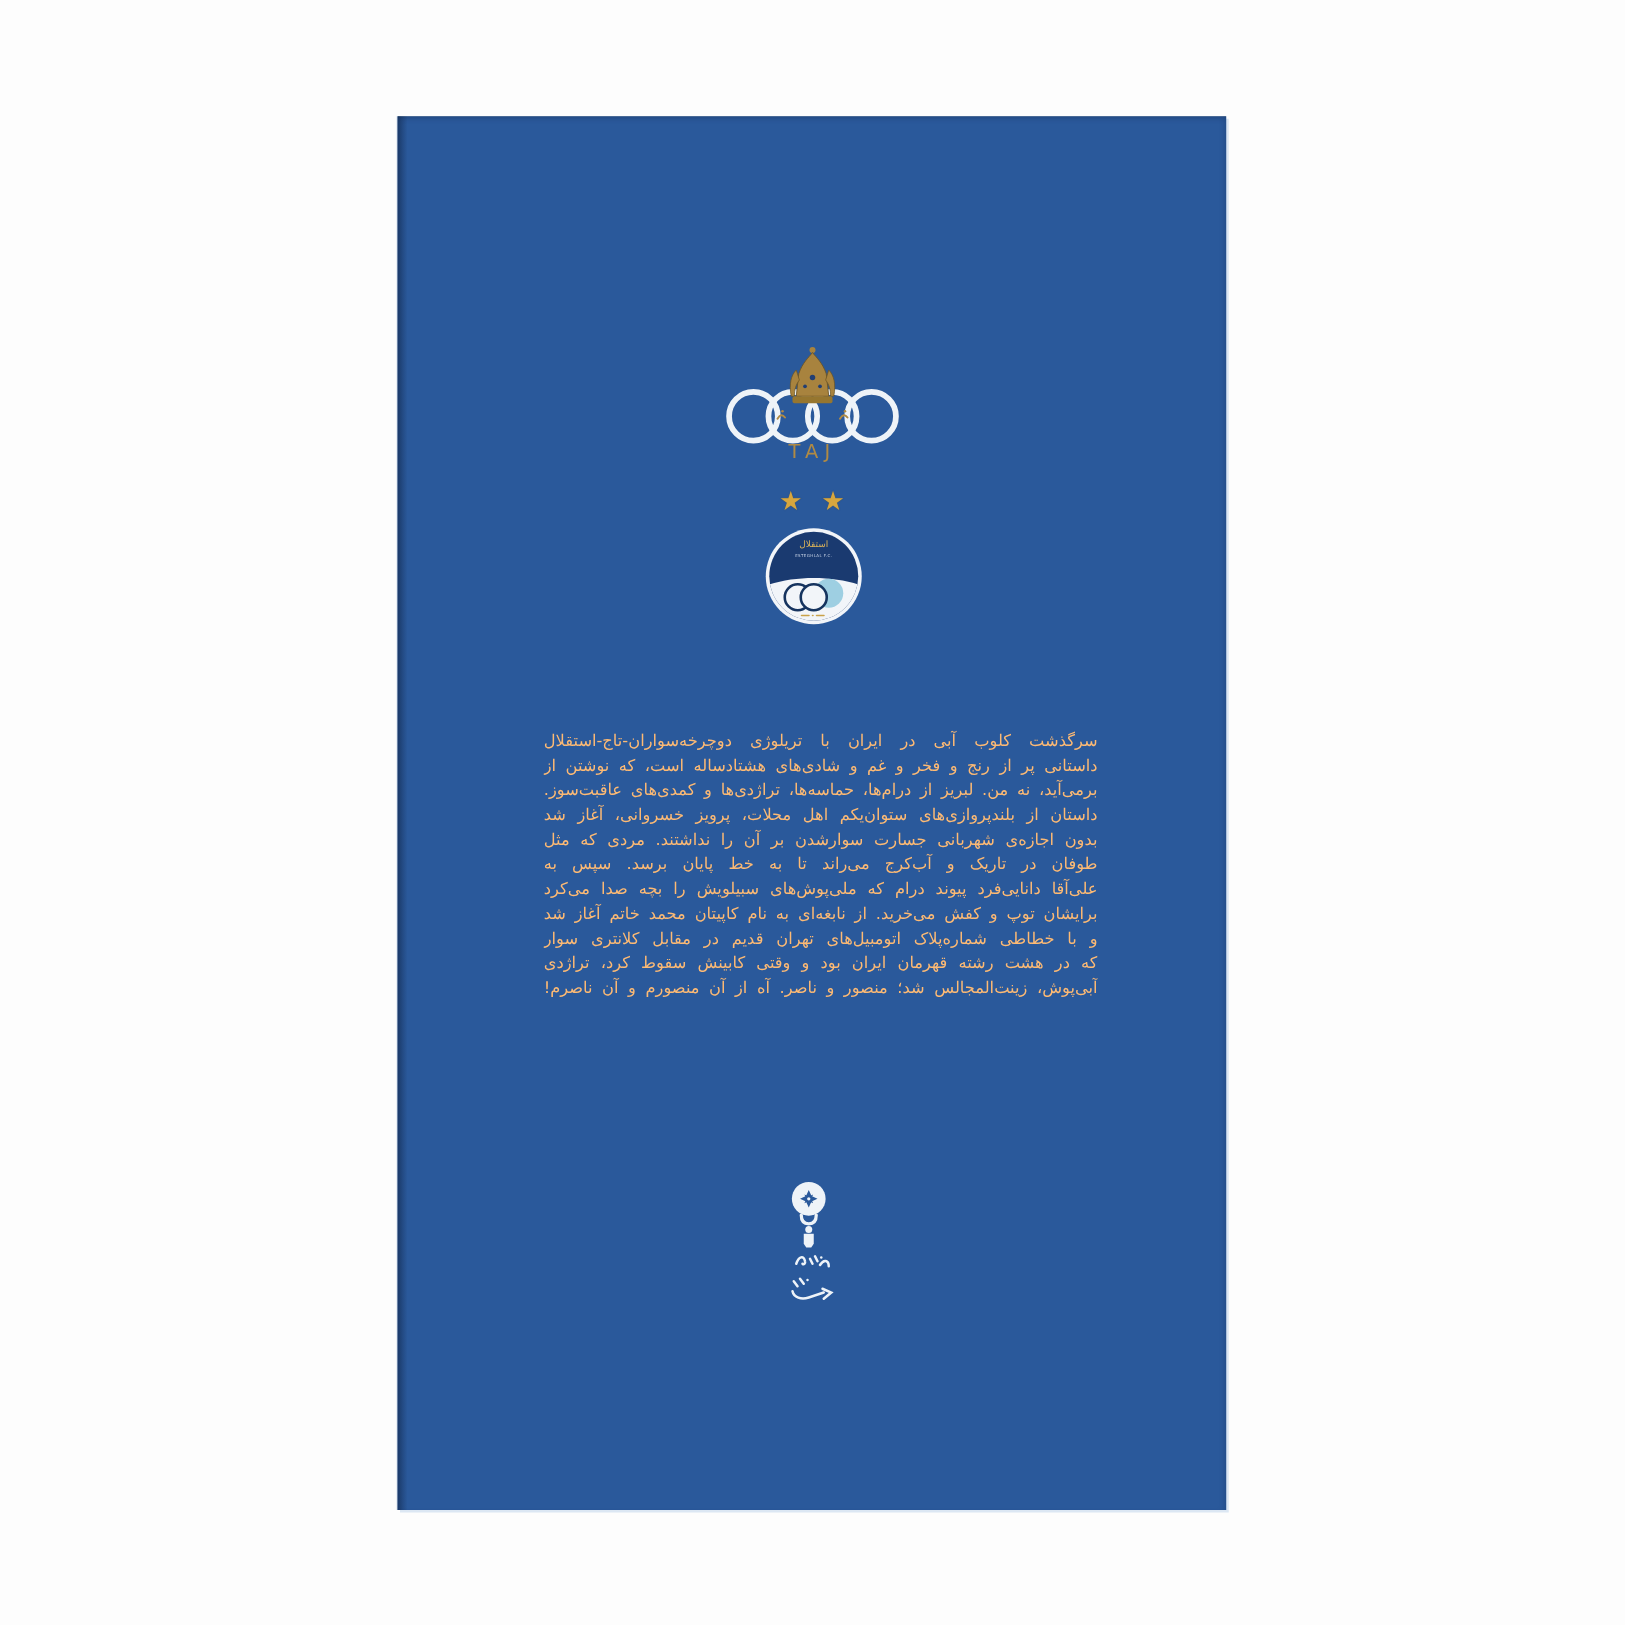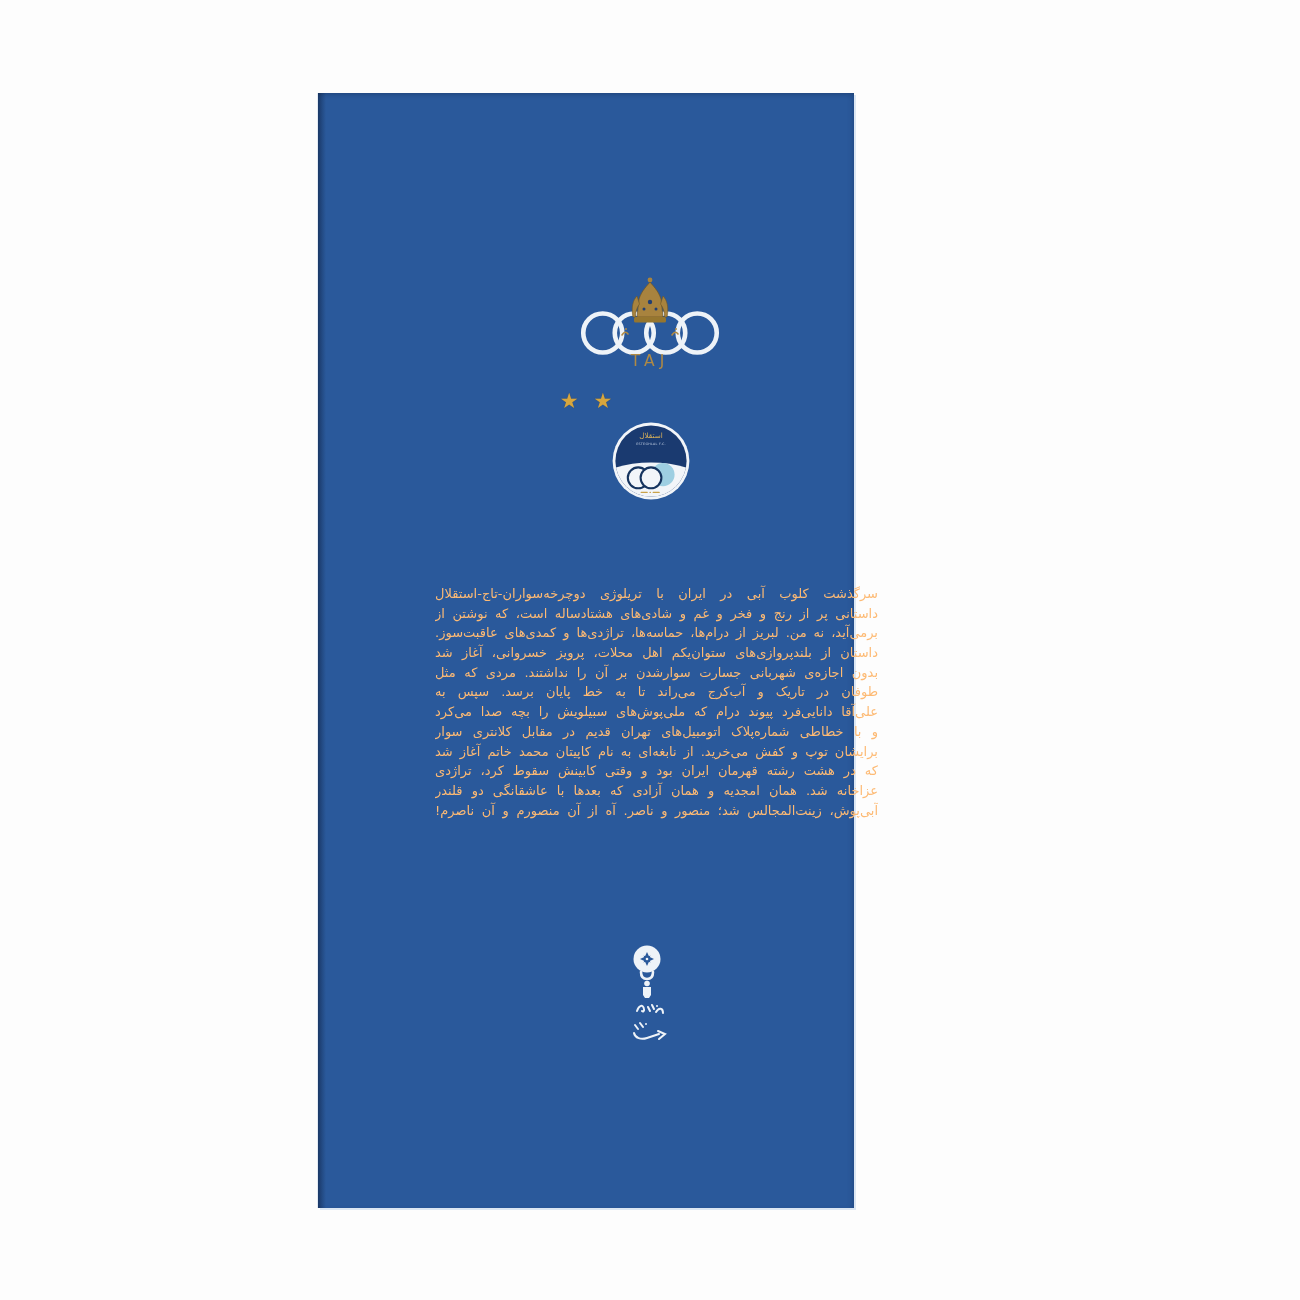--- a/index.html
+++ b/index.html
@@ -3,21 +3,21 @@
 <meta charset="utf-8">
 <style>
   html,body{margin:0;padding:0;}
   body{
     width:1300px;height:1300px;position:relative;
     background:#fdfdfd;
     font-family:"DejaVu Sans",sans-serif;
     overflow:hidden;
   }
   .cover{
-    position:absolute;left:318px;top:93px;width:536px;height:1115px;
+    position:absolute;left:318px;top:93px;width:663px;height:1115px;
     background:#2a599b;
     box-shadow:2px 2px 0 0 #dce7f3,-1px 0 0 0 #e3ebf4,
       inset 0 3px 6px -3px rgba(8,18,40,.35),
       inset -4px 0 8px -6px rgba(8,18,40,.3);
   }
   .cover::before{
     content:"";position:absolute;left:0;top:0;bottom:0;width:8px;
     background:linear-gradient(to right,rgba(8,18,40,.42),rgba(8,18,40,0));
     pointer-events:none;
   }
@@ -99,24 +99,23 @@
   </svg>
 
   <div class="back-text">
     <div class="line">سرگذشت کلوب آبی در ایران با تریلوژی دوچرخه‌سواران-تاج-استقلال</div>
     <div class="line">داستانی پر از رنج و فخر و غم و شادی‌های هشتادساله است، که نوشتن از</div>
     <div class="line">برمی‌آید، نه من. لبریز از درام‌ها، حماسه‌ها، تراژدی‌ها و کمدی‌های عاقبت‌سوز.</div>
     <div class="line">داستان از بلندپروازی‌های ستوان‌یکم اهل محلات، پرویز خسروانی، آغاز شد</div>
     <div class="line">بدون اجازه‌ی شهربانی جسارت سوارشدن بر آن را نداشتند. مردی که مثل</div>
     <div class="line">طوفان در تاریک و آب‌کرج می‌راند تا به خط پایان برسد. سپس به</div>
     <div class="line">علی‌آقا دانایی‌فرد پیوند درام که ملی‌پوش‌های سبیلویش را بچه صدا می‌کرد</div>
+    <div class="line">برایشان توپ و کفش می‌خرید. از نابغه‌ای به نام کاپیتان محمد خاتم آغاز شد</div>
     <div class="line">و با خطاطی شماره‌پلاک اتومبیل‌های تهران قدیم در مقابل کلانتری سوار</div>
-    <div class="line">برایشان توپ و کفش می‌خرید. از نابغه‌ای به نام کاپیتان محمد خاتم آغاز شد</div>
     <div class="line">که در هشت رشته قهرمان ایران بود و وقتی کابینش سقوط کرد، تراژدی</div>
-    <div class="line">عزاخانه شد. همان امجدیه و همان آزادی که بعدها با عاشقانگی دو قلندر</div>
     <div class="line">آبی‌پوش، زینت‌المجالس شد؛ منصور و ناصر. آه از آن منصورم و آن ناصرم!</div>
   </div>
 
   <svg class="publisher" viewBox="0 0 44 100">
     <g>
       <circle cx="22" cy="14" r="13.5" fill="#eef3f8"></circle>
       <polygon points="22,7 24.2,11.8 29,14 24.2,16.2 22,21 19.8,16.2 15,14 19.8,11.8" fill="#2a599b"></polygon>
       <polygon points="25.5,10.5 23.9,14 25.5,17.5 22,15.9 18.5,17.5 20.1,14 18.5,10.5 22,12.1" fill="#2a599b"></polygon>
       <circle cx="22" cy="14" r="1.3" fill="#eef3f8"></circle>
     </g>

